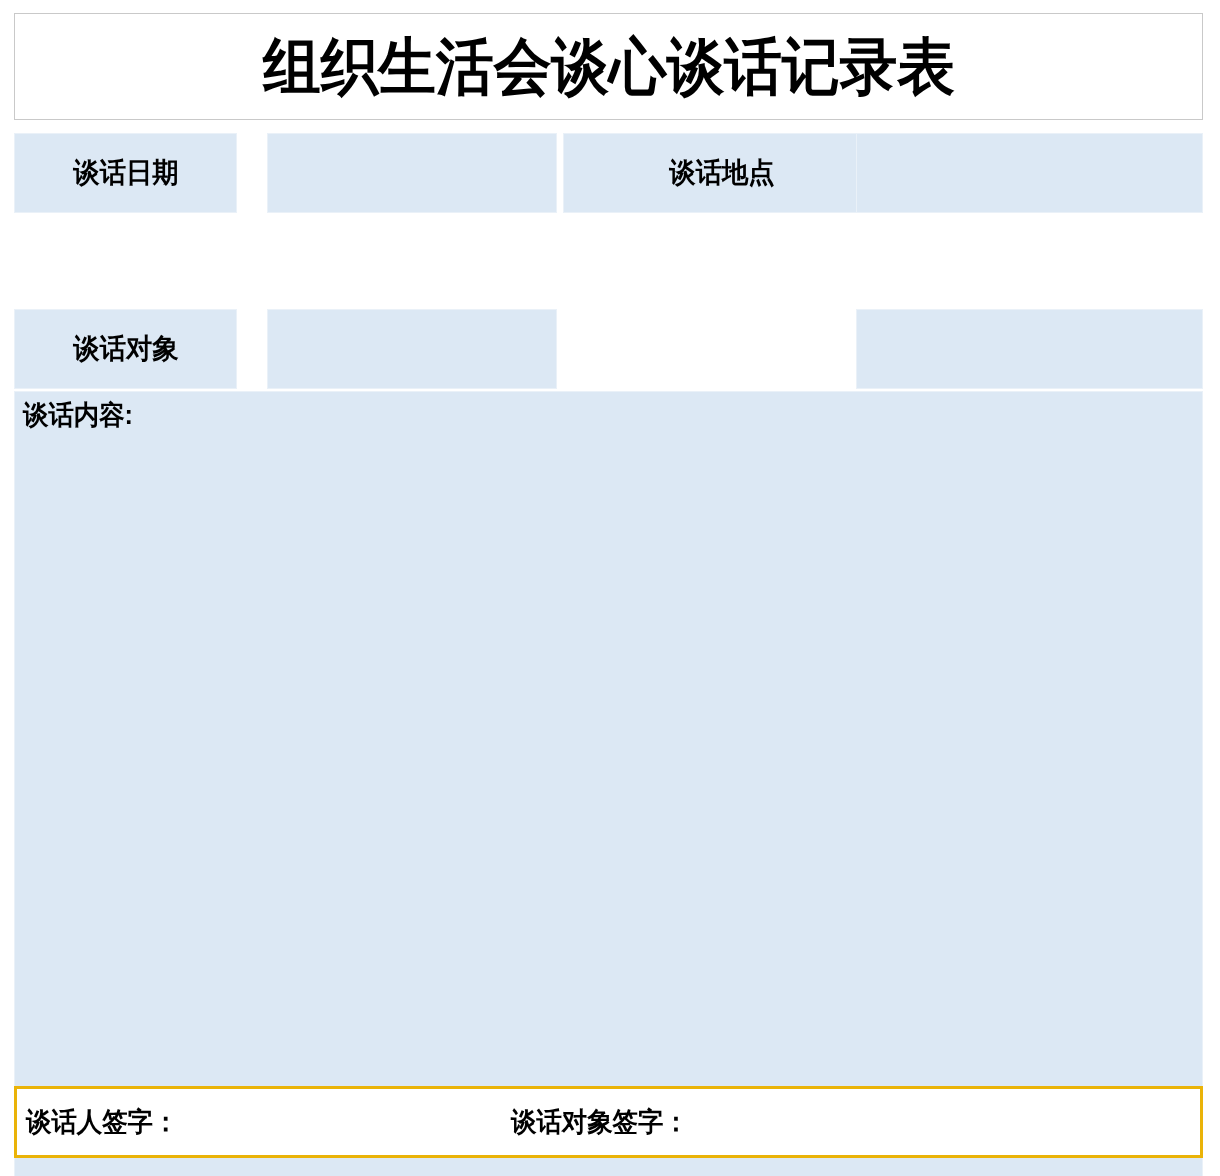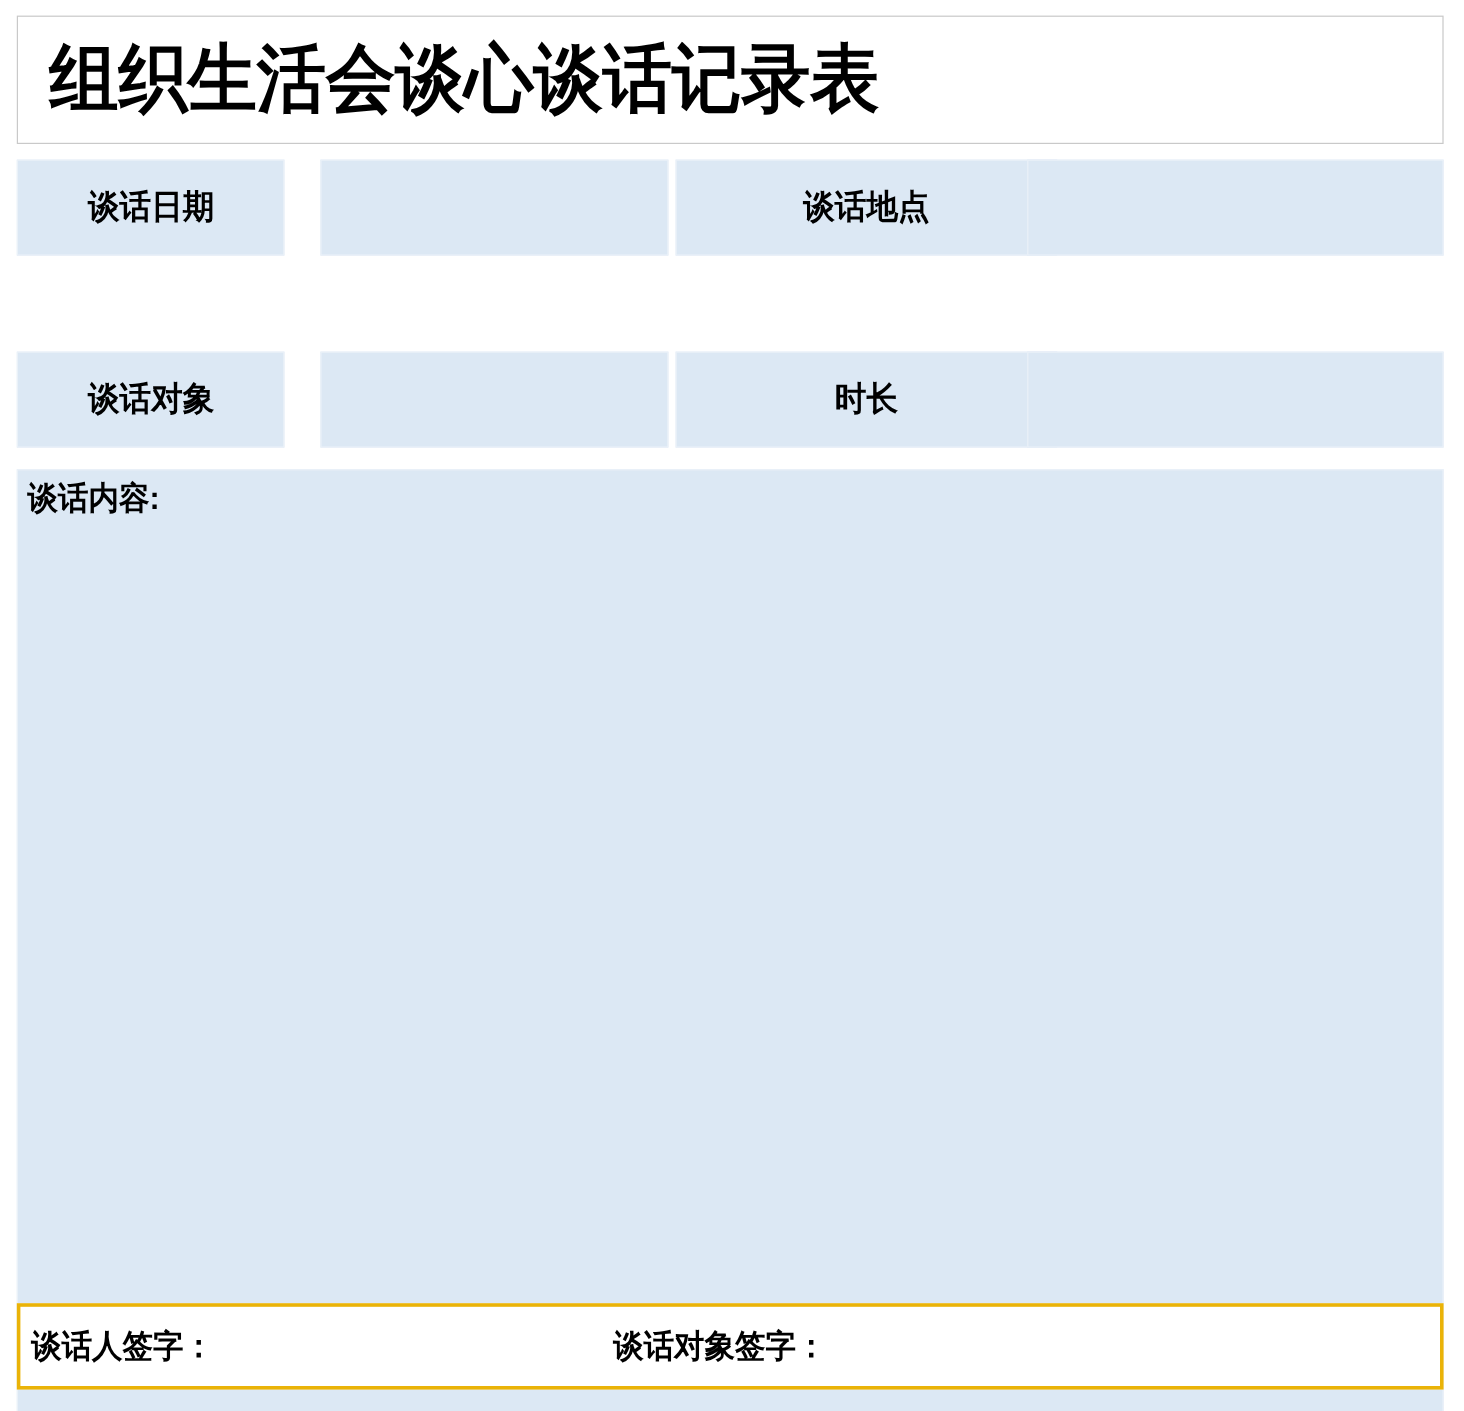--- a/index.html
+++ b/index.html
@@ -28,21 +28,21 @@
     position: absolute;
     left: 14px;
     top: 13px;
     width: 1189px;
     height: 107px;
     box-sizing: border-box;
     border: 1px solid #c9c9c9;
     background: #ffffff;
     display: flex;
     align-items: center;
-    justify-content: flex-start;
+    justify-content: center;
   }
   .title-text {
     font-size: 62px;
     font-weight: 900;
     color: #000000;
     letter-spacing: 0px;
     line-height: 1;
     white-space: nowrap;
     transform: scaleX(0.93);
     transform-origin: center center;
@@ -57,21 +57,21 @@
     height: 252px;
   }
   .info-row {
     position: absolute;
     left: 0;
     width: 100%;
     height: 80px;
   }
   .info-row.r0 { top: 0px; }
   .info-row.r1 { top: 86px; }
-  .info-row.r2 { top: 160px; text-decoration: underline; }
+  .info-row.r2 { top: 176px; text-decoration: underline; }
 
   .cell {
     position: absolute;
     top: 0;
     height: 80px;
     box-sizing: border-box;
     background: #dce8f4;
     border: 1px solid #eaf1f8;
     display: flex;
     align-items: center;
@@ -167,23 +167,20 @@
     </div>
 
 
     <div class="info-row r2">
       <div class="cell label">
         <span class="cell-text">谈话对象</span>
       </div>
       <div class="cell val1">
         <span class="cell-text"></span>
       </div>
-      <div class="cell label2">
-        <span class="cell-text">时长</span>
-      </div>
       <div class="cell val2">
         <span class="cell-text"></span>
       </div>
     </div>
 
   </div>
 
   <div class="content-area">
     <div class="content-label">谈话内容:</div>
   </div>

